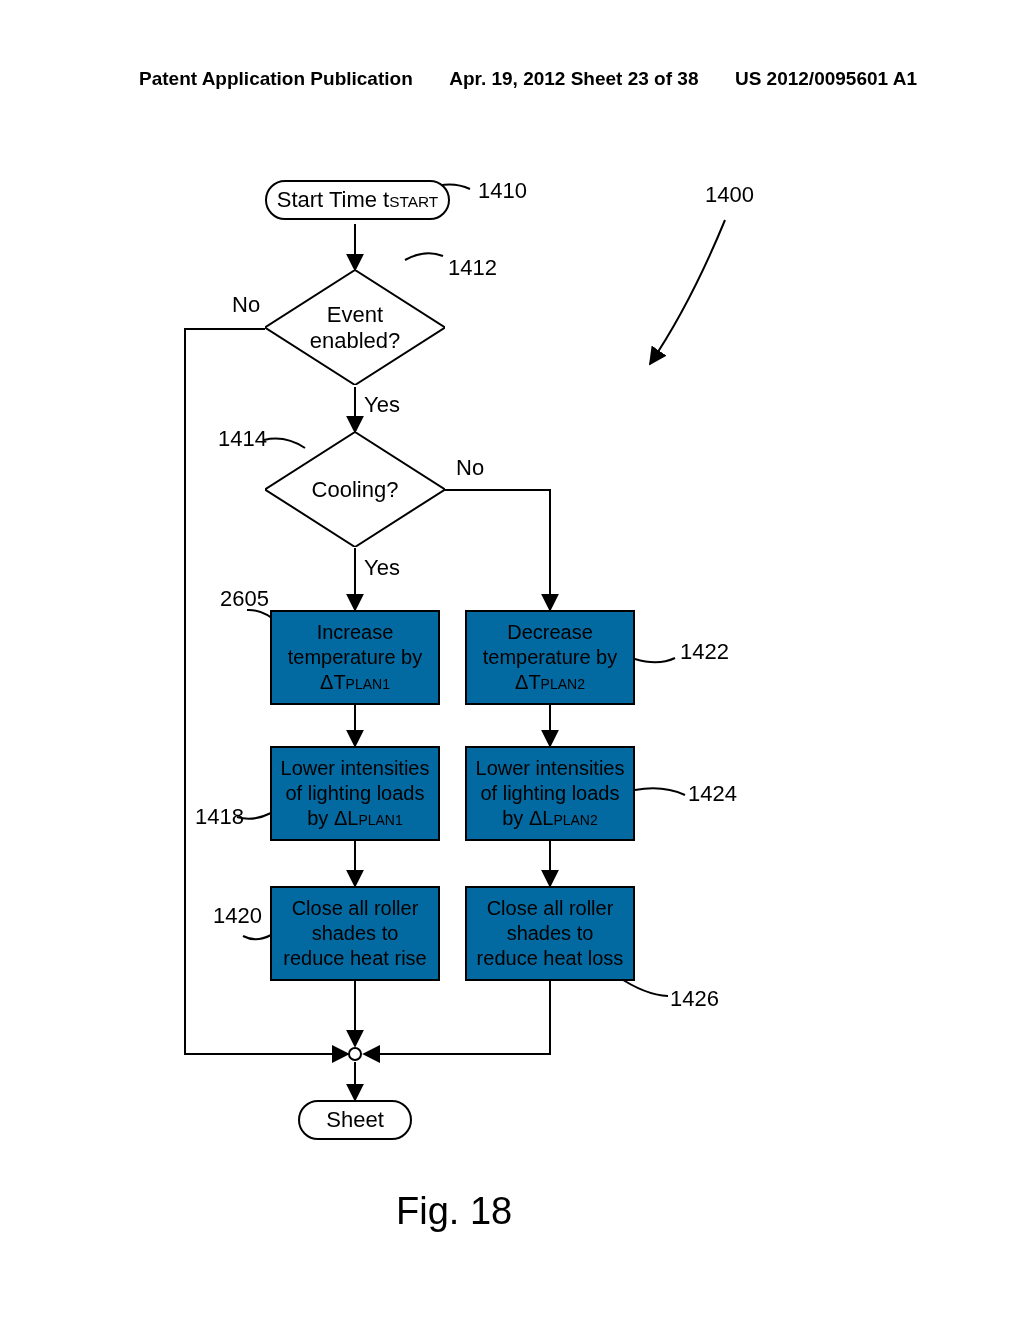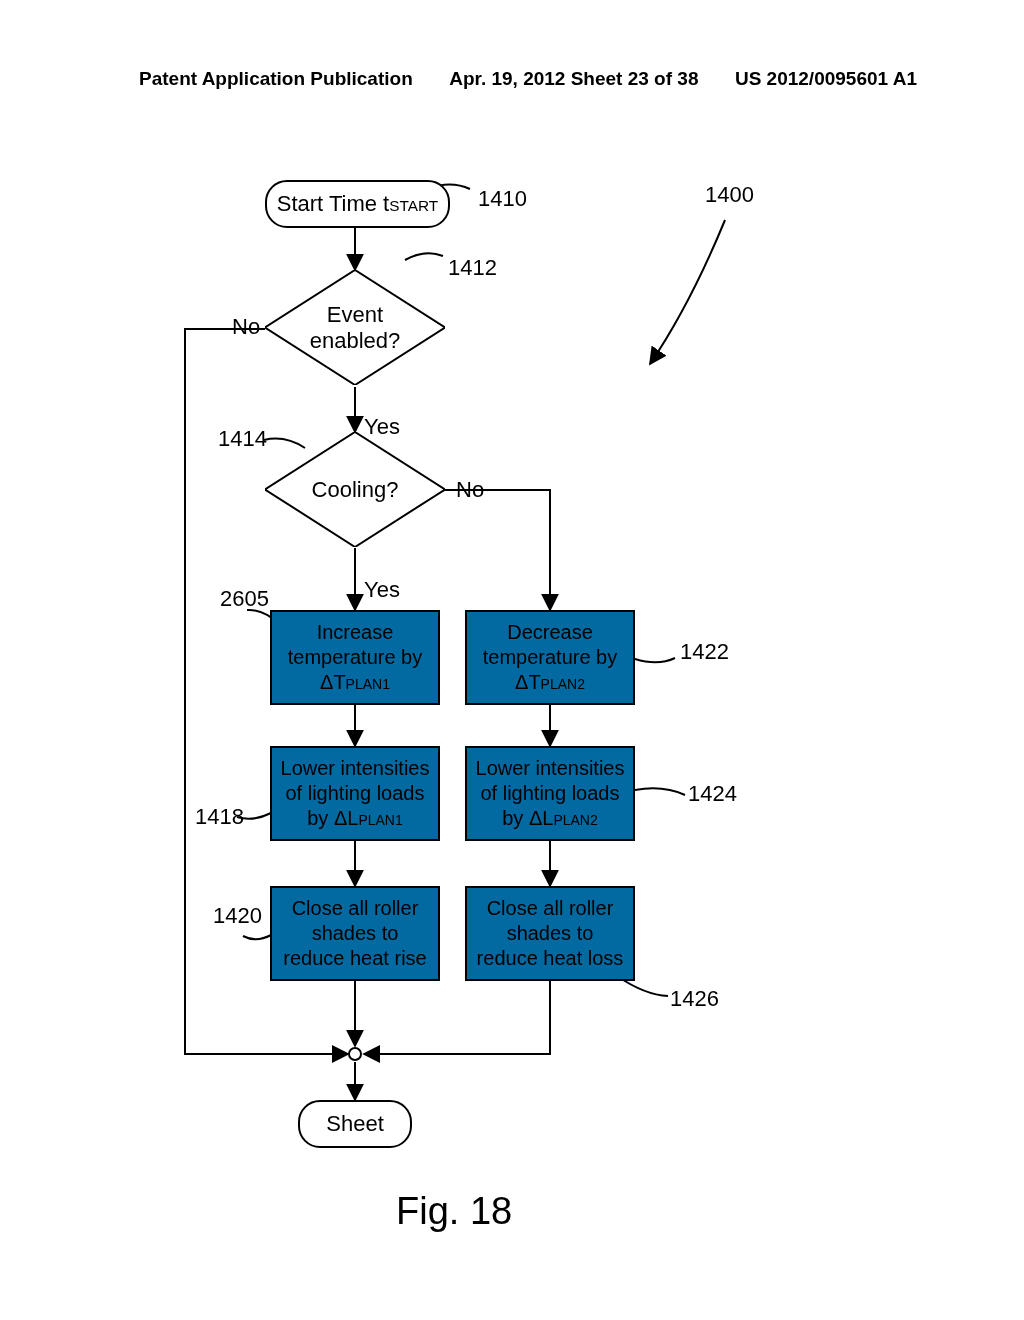--- a/index.html
+++ b/index.html
@@ -35,21 +35,21 @@
     top: 130px;
     left: 0;
     width: 100%;
     height: 1170px;
   }
   
   .terminal {
     position: absolute;
     border: 2px solid #000;
     border-radius: 22px;
-    height: 48px;
+    height: 40px;
     display: flex;
     align-items: center;
     justify-content: center;
     font-size: 22px;
     background: #fff;
   }
   .decision {
     position: absolute;
     width: 180px;
     height: 115px;
@@ -78,21 +78,20 @@
     line-height: 1.25;
     padding: 8px 6px;
   }
   .ref {
     position: absolute;
     font-size: 22px;
   }
   .edgelabel {
     position: absolute;
     font-size: 22px;
-    margin-top: 22px;
   }
   .figcap {
     position: absolute;
     font-size: 38px;
     margin-left: 8px;
   }
   .subscript { font-size: 0.7em; }
   svg.overlay {
     position: absolute;
     top: 0; left: 0;
@@ -241,21 +240,21 @@
 
     <div class="terminal" style="left:298px; top:970px; width:114px;">
       <span>Sheet</span>
     </div>
 
     <div class="edgelabel" style="left:232px; top:162px;">No</div>
     <div class="edgelabel" style="left:364px; top:262px;">Yes</div>
     <div class="edgelabel" style="left:456px; top:325px;">No</div>
     <div class="edgelabel" style="left:364px; top:425px;">Yes</div>
 
-    <div class="ref" style="left:478px; top:48px;margin-top:8px;">1410</div>
+    <div class="ref" style="left:478px; top:48px;">1410</div>
     <div class="ref" style="left:448px; top:113px;margin-top:12px;">1412</div>
     <div class="ref" style="left:218px; top:296px;">1414</div>
     <div class="ref" style="left:220px; top:456px;">2605</div>
     <div class="ref" style="left:195px; top:674px;">1418</div>
     <div class="ref" style="left:213px; top:773px;">1420</div>
     <div class="ref" style="left:680px; top:509px;">1422</div>
     <div class="ref" style="left:688px; top:651px;">1424</div>
     <div class="ref" style="left:670px; top:856px;">1426</div>
     <div class="ref" style="left:705px; top:52px;">1400</div>
 

